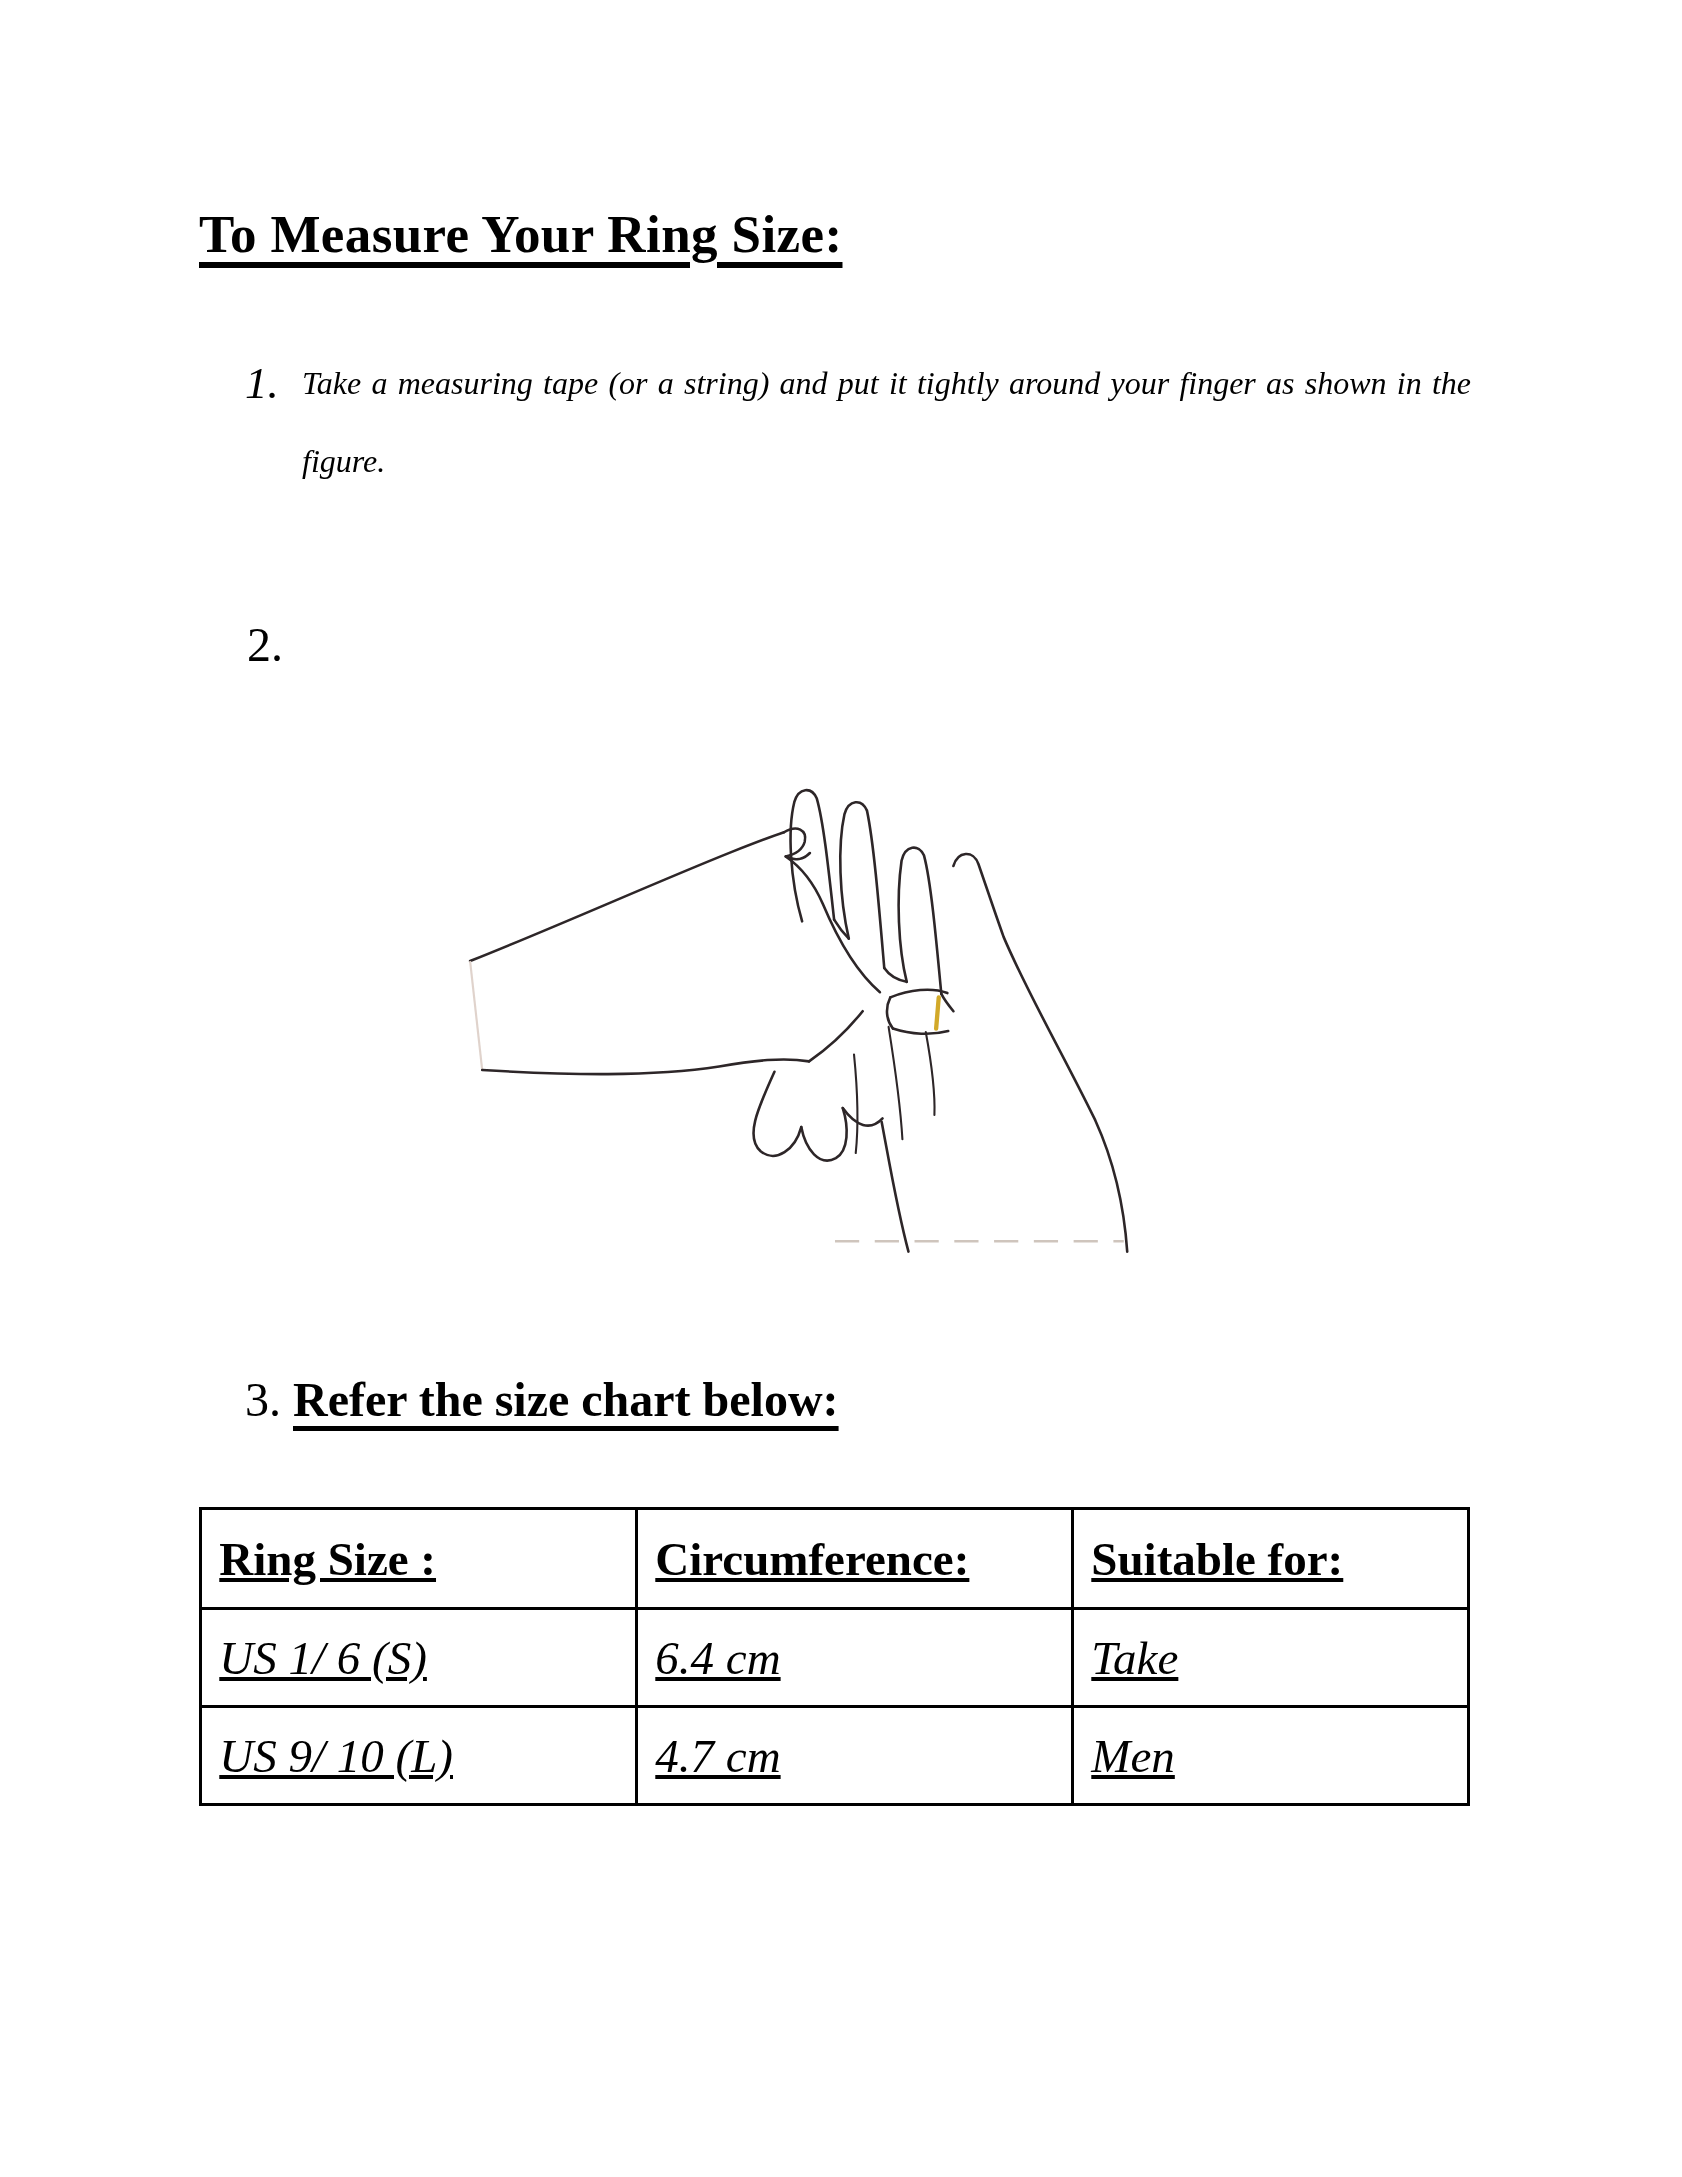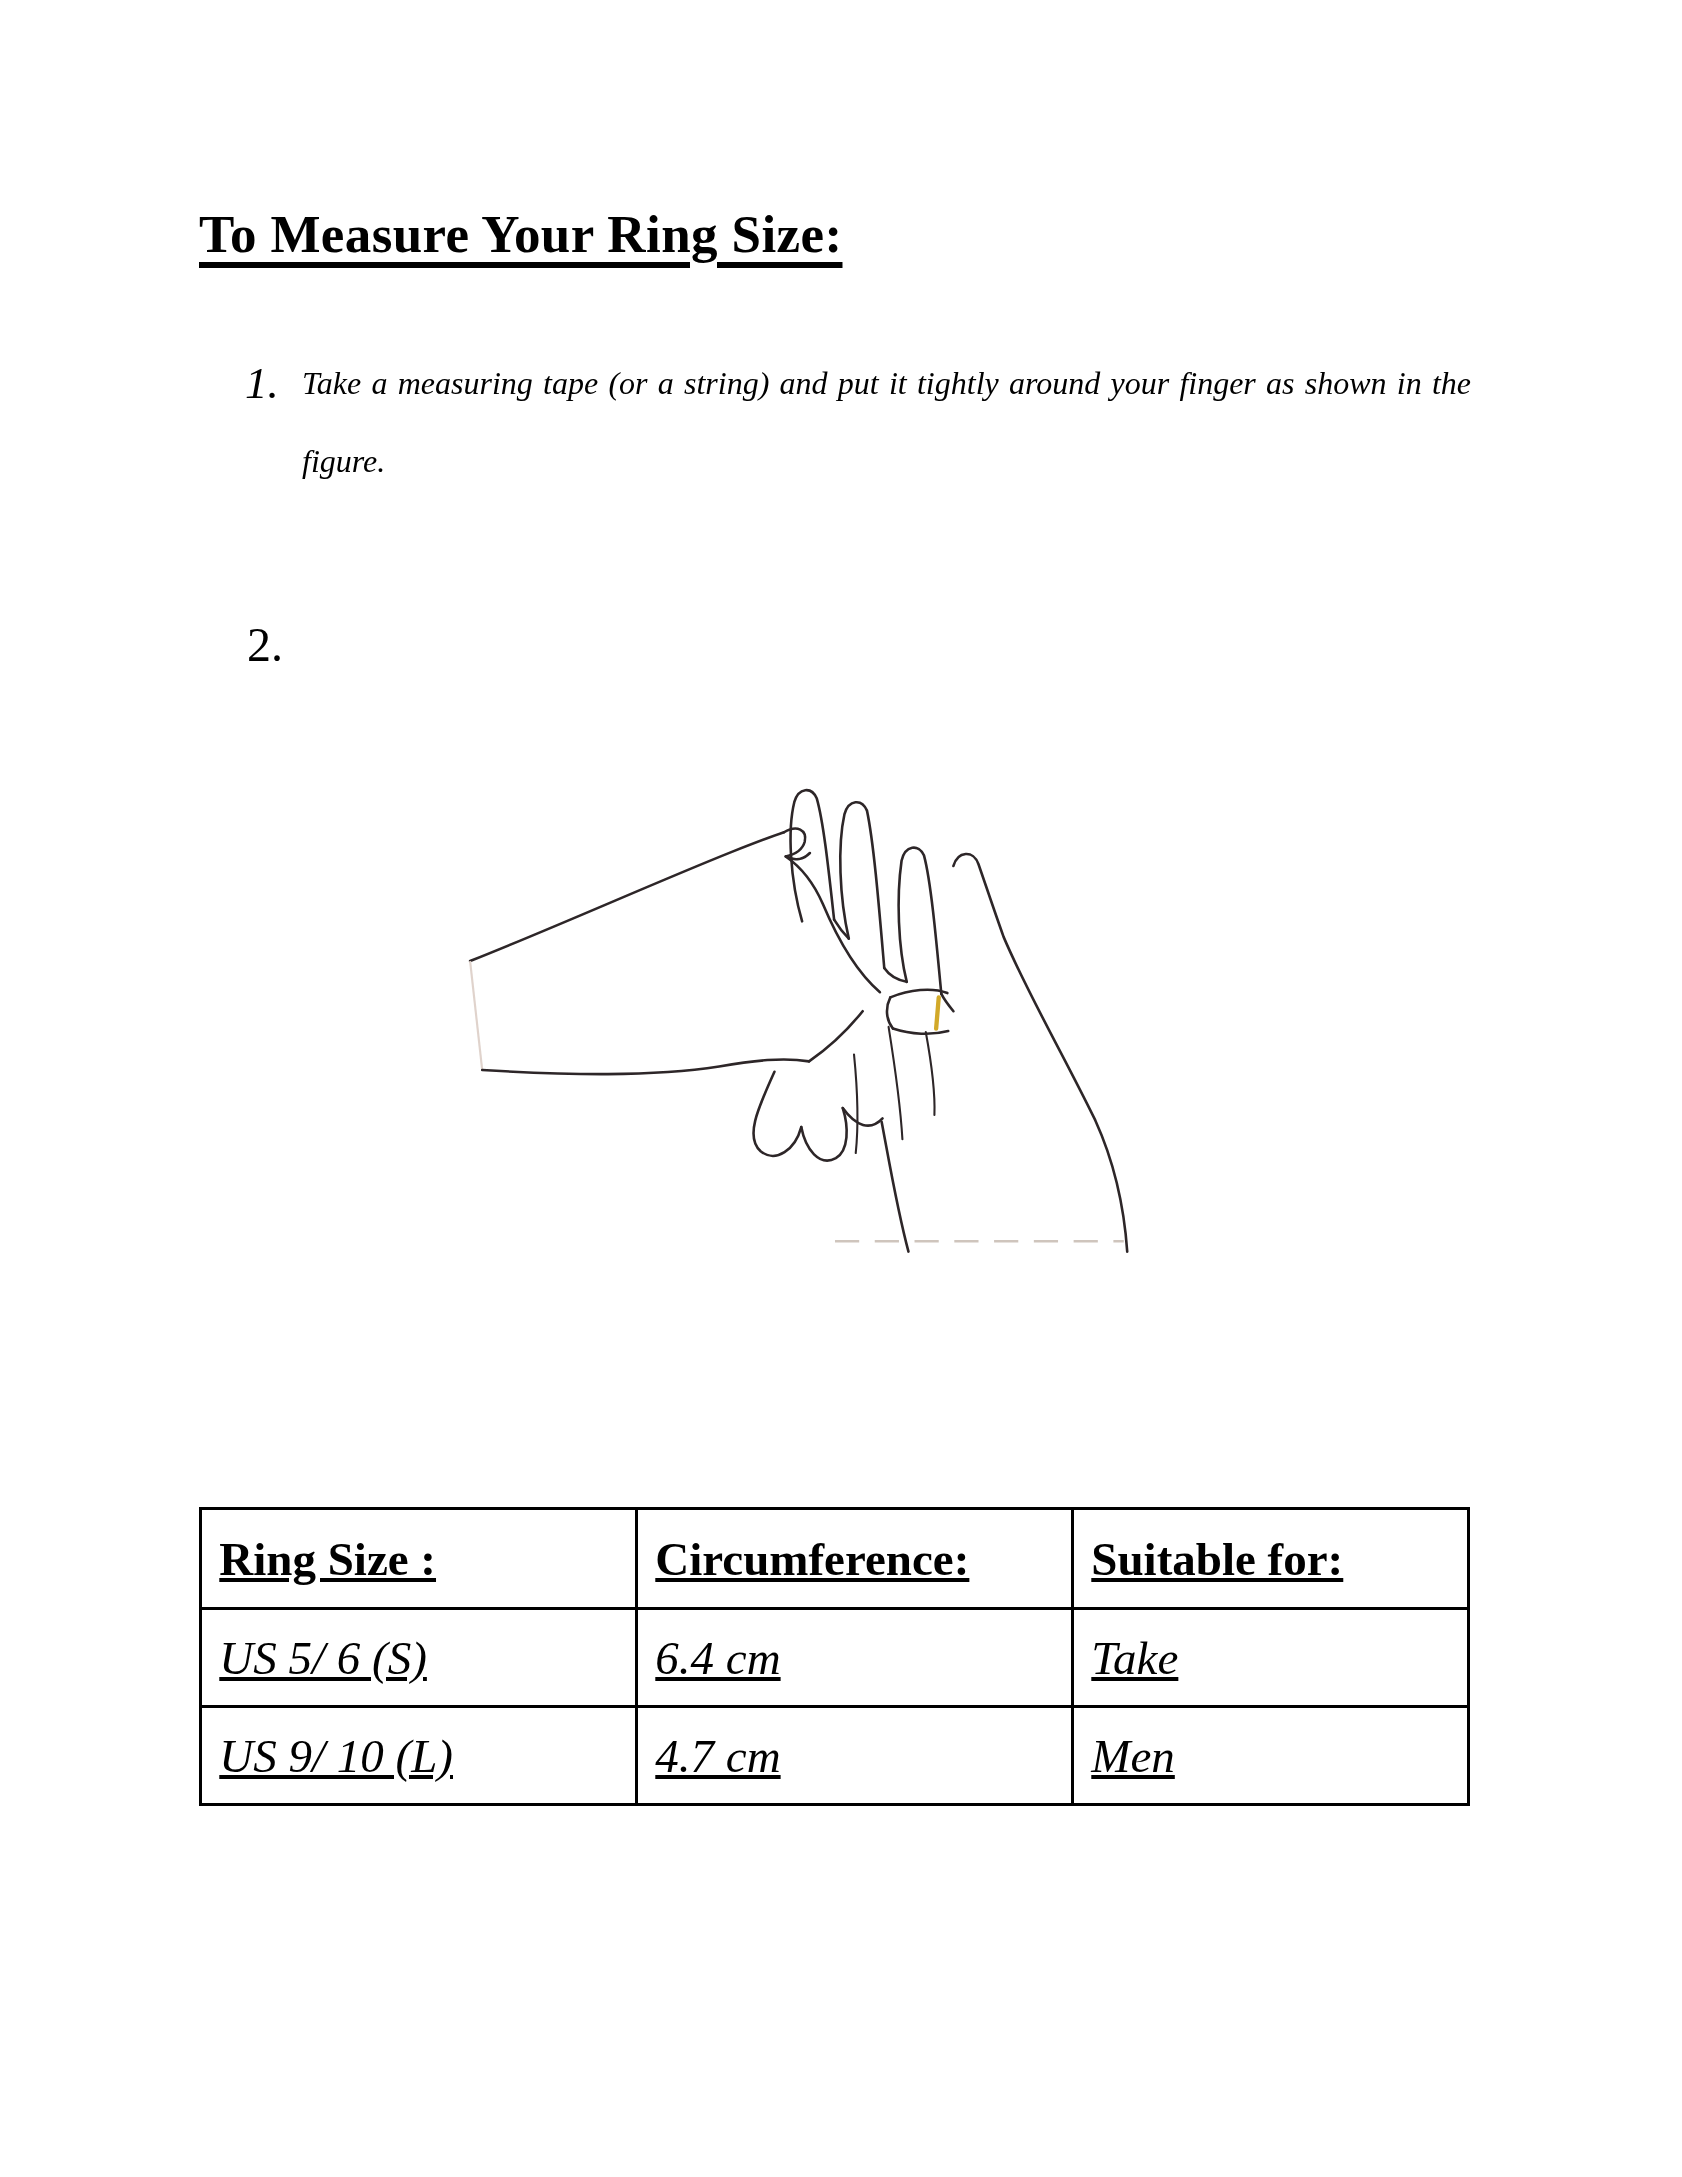--- a/index.html
+++ b/index.html
@@ -159,37 +159,42 @@
 
       <g>
         <path class="sketch" d="M500,266 C522,257 548,254 566,261"></path>
         <path class="sketch" d="M503,302 C524,309 548,310 567,305"></path>
         <path class="sketch" d="M500,266 C494,278 495,292 503,302"></path>
         <path class="highlight-mark" d="M556,266 L553,302" stroke="#d2a929"></path>
       </g>
     </svg>
   </div>
 
+  <div class="step3">
+    <span>3.</span>
+    <span> </span>
+    <span class="bold-u">Refer the size chart below:</span>
+  </div>
 
   <table class="chart">
     <colgroup>
       <col style="width:436px">
       <col style="width:436px">
       <col style="width:396px">
     </colgroup>
     <thead>
       <tr>
         <th>Ring Size :</th>
         <th>Circumference:</th>
         <th>Suitable for:</th>
       </tr>
     </thead>
     <tbody>
       <tr>
-        <td>US 5/ 6 (S)</td>
+        <td>US 1/ 6 (S)</td>
         <td>6.4 cm</td>
         <td>Take</td>
       </tr>
       <tr>
         <td>US 9/ 10 (L)</td>
         <td>4.7 cm</td>
         <td>Men</td>
       </tr>
     </tbody>
   </table>

